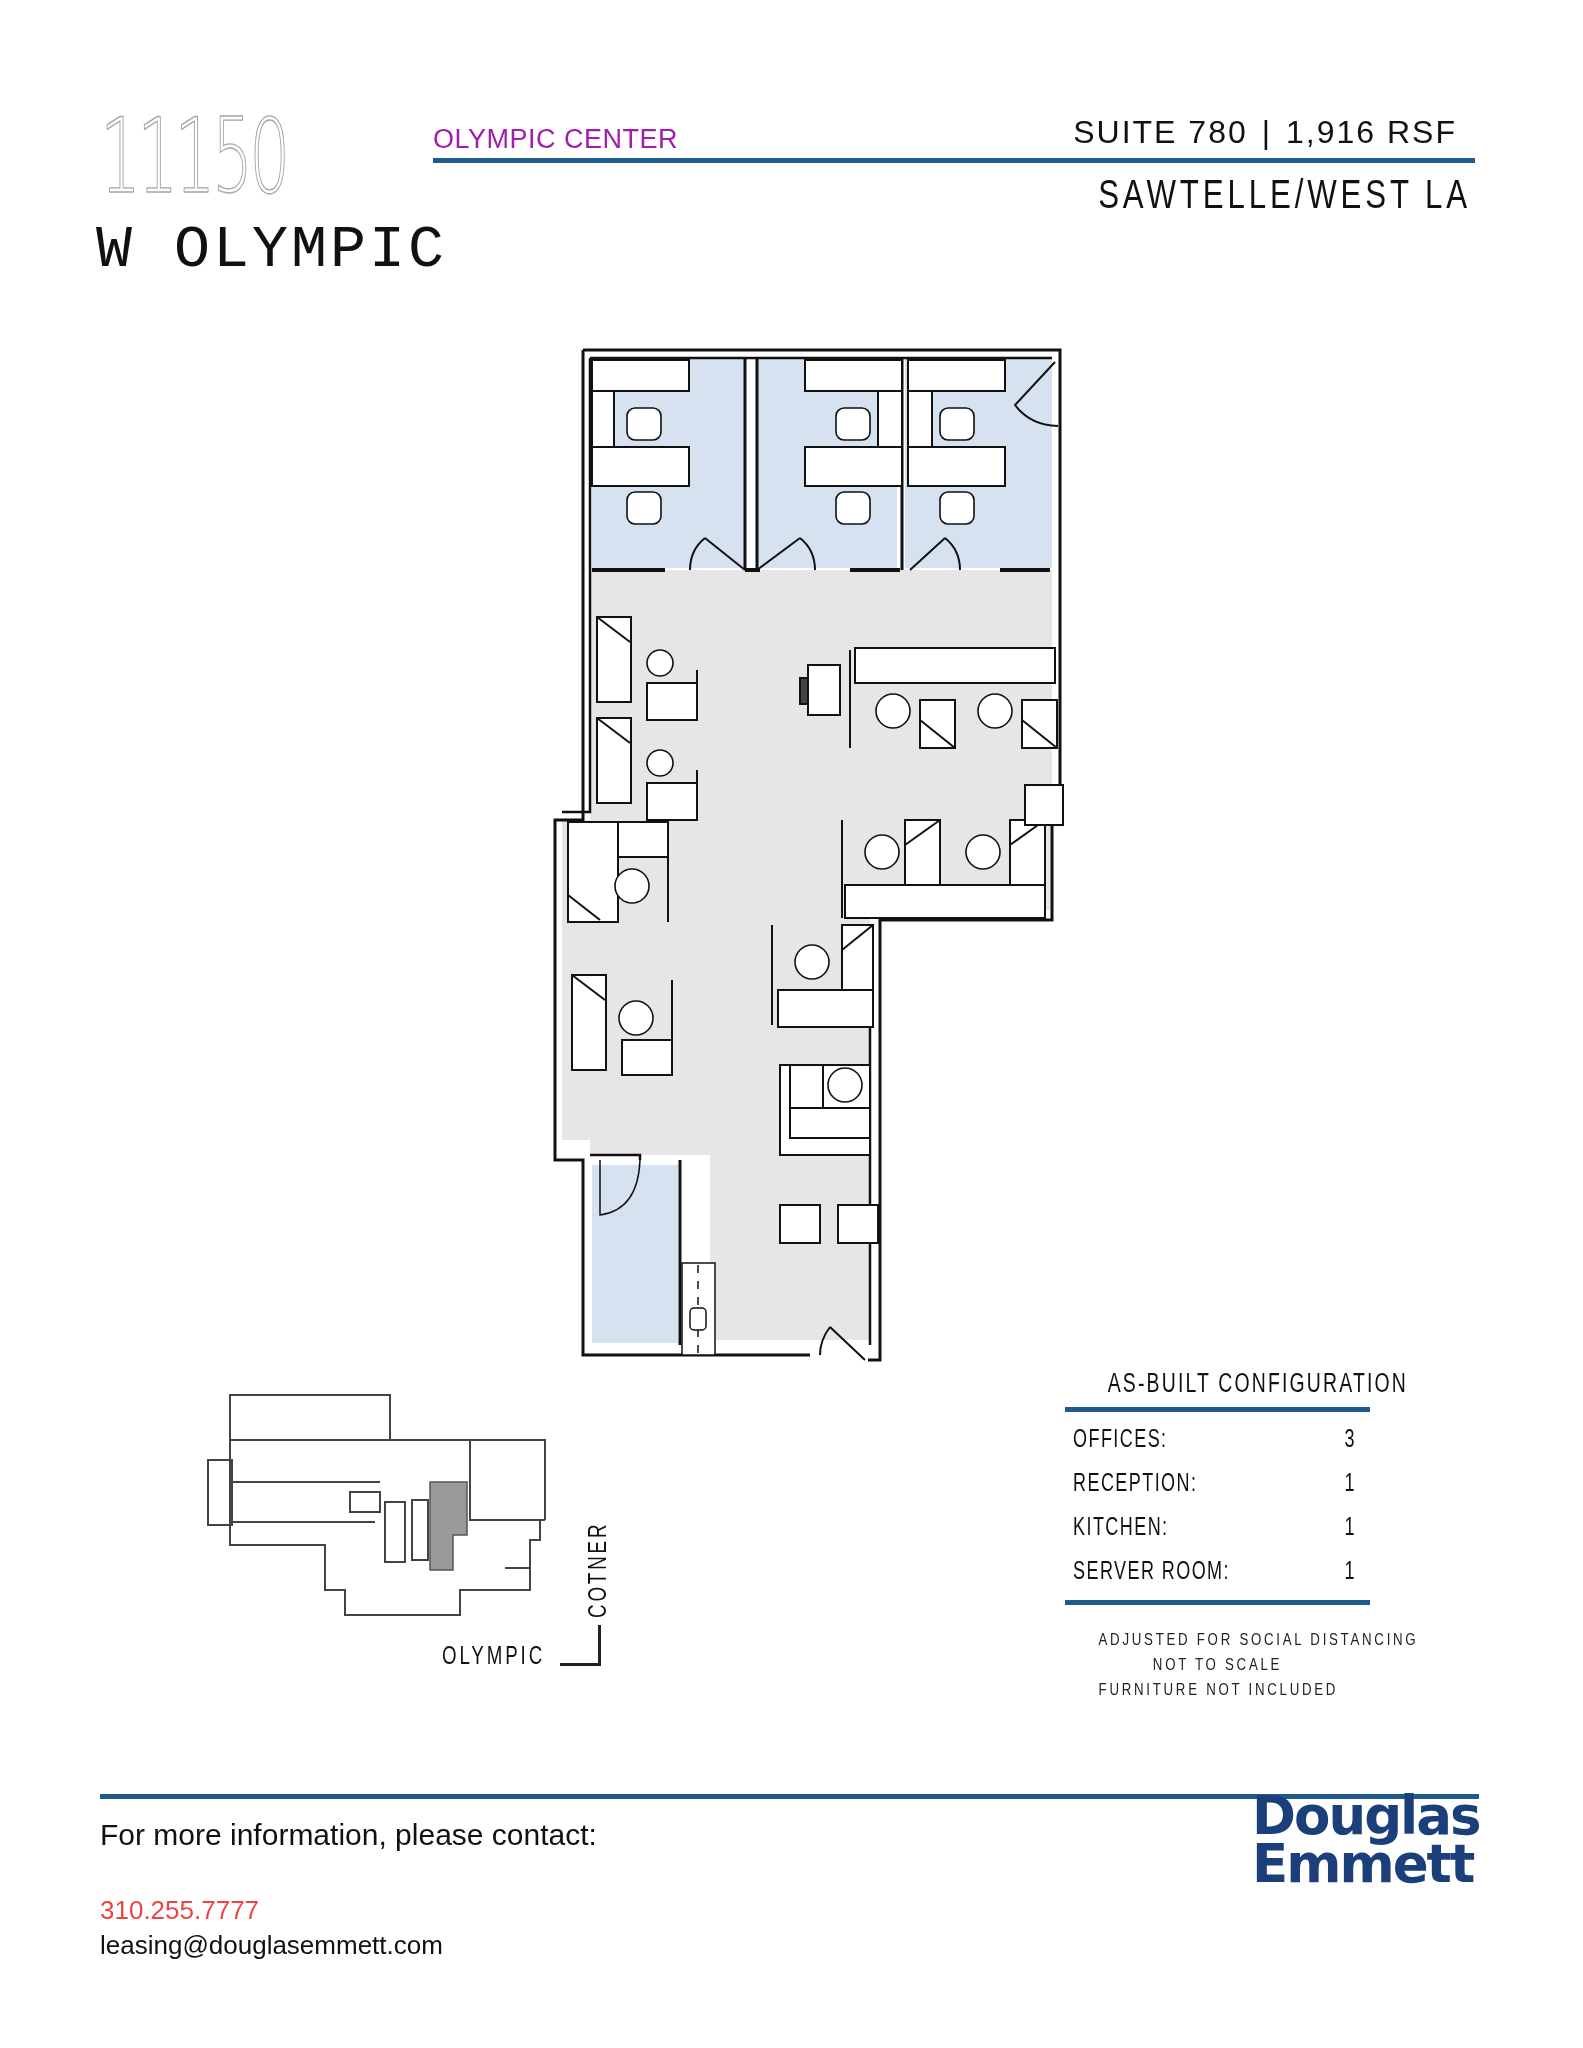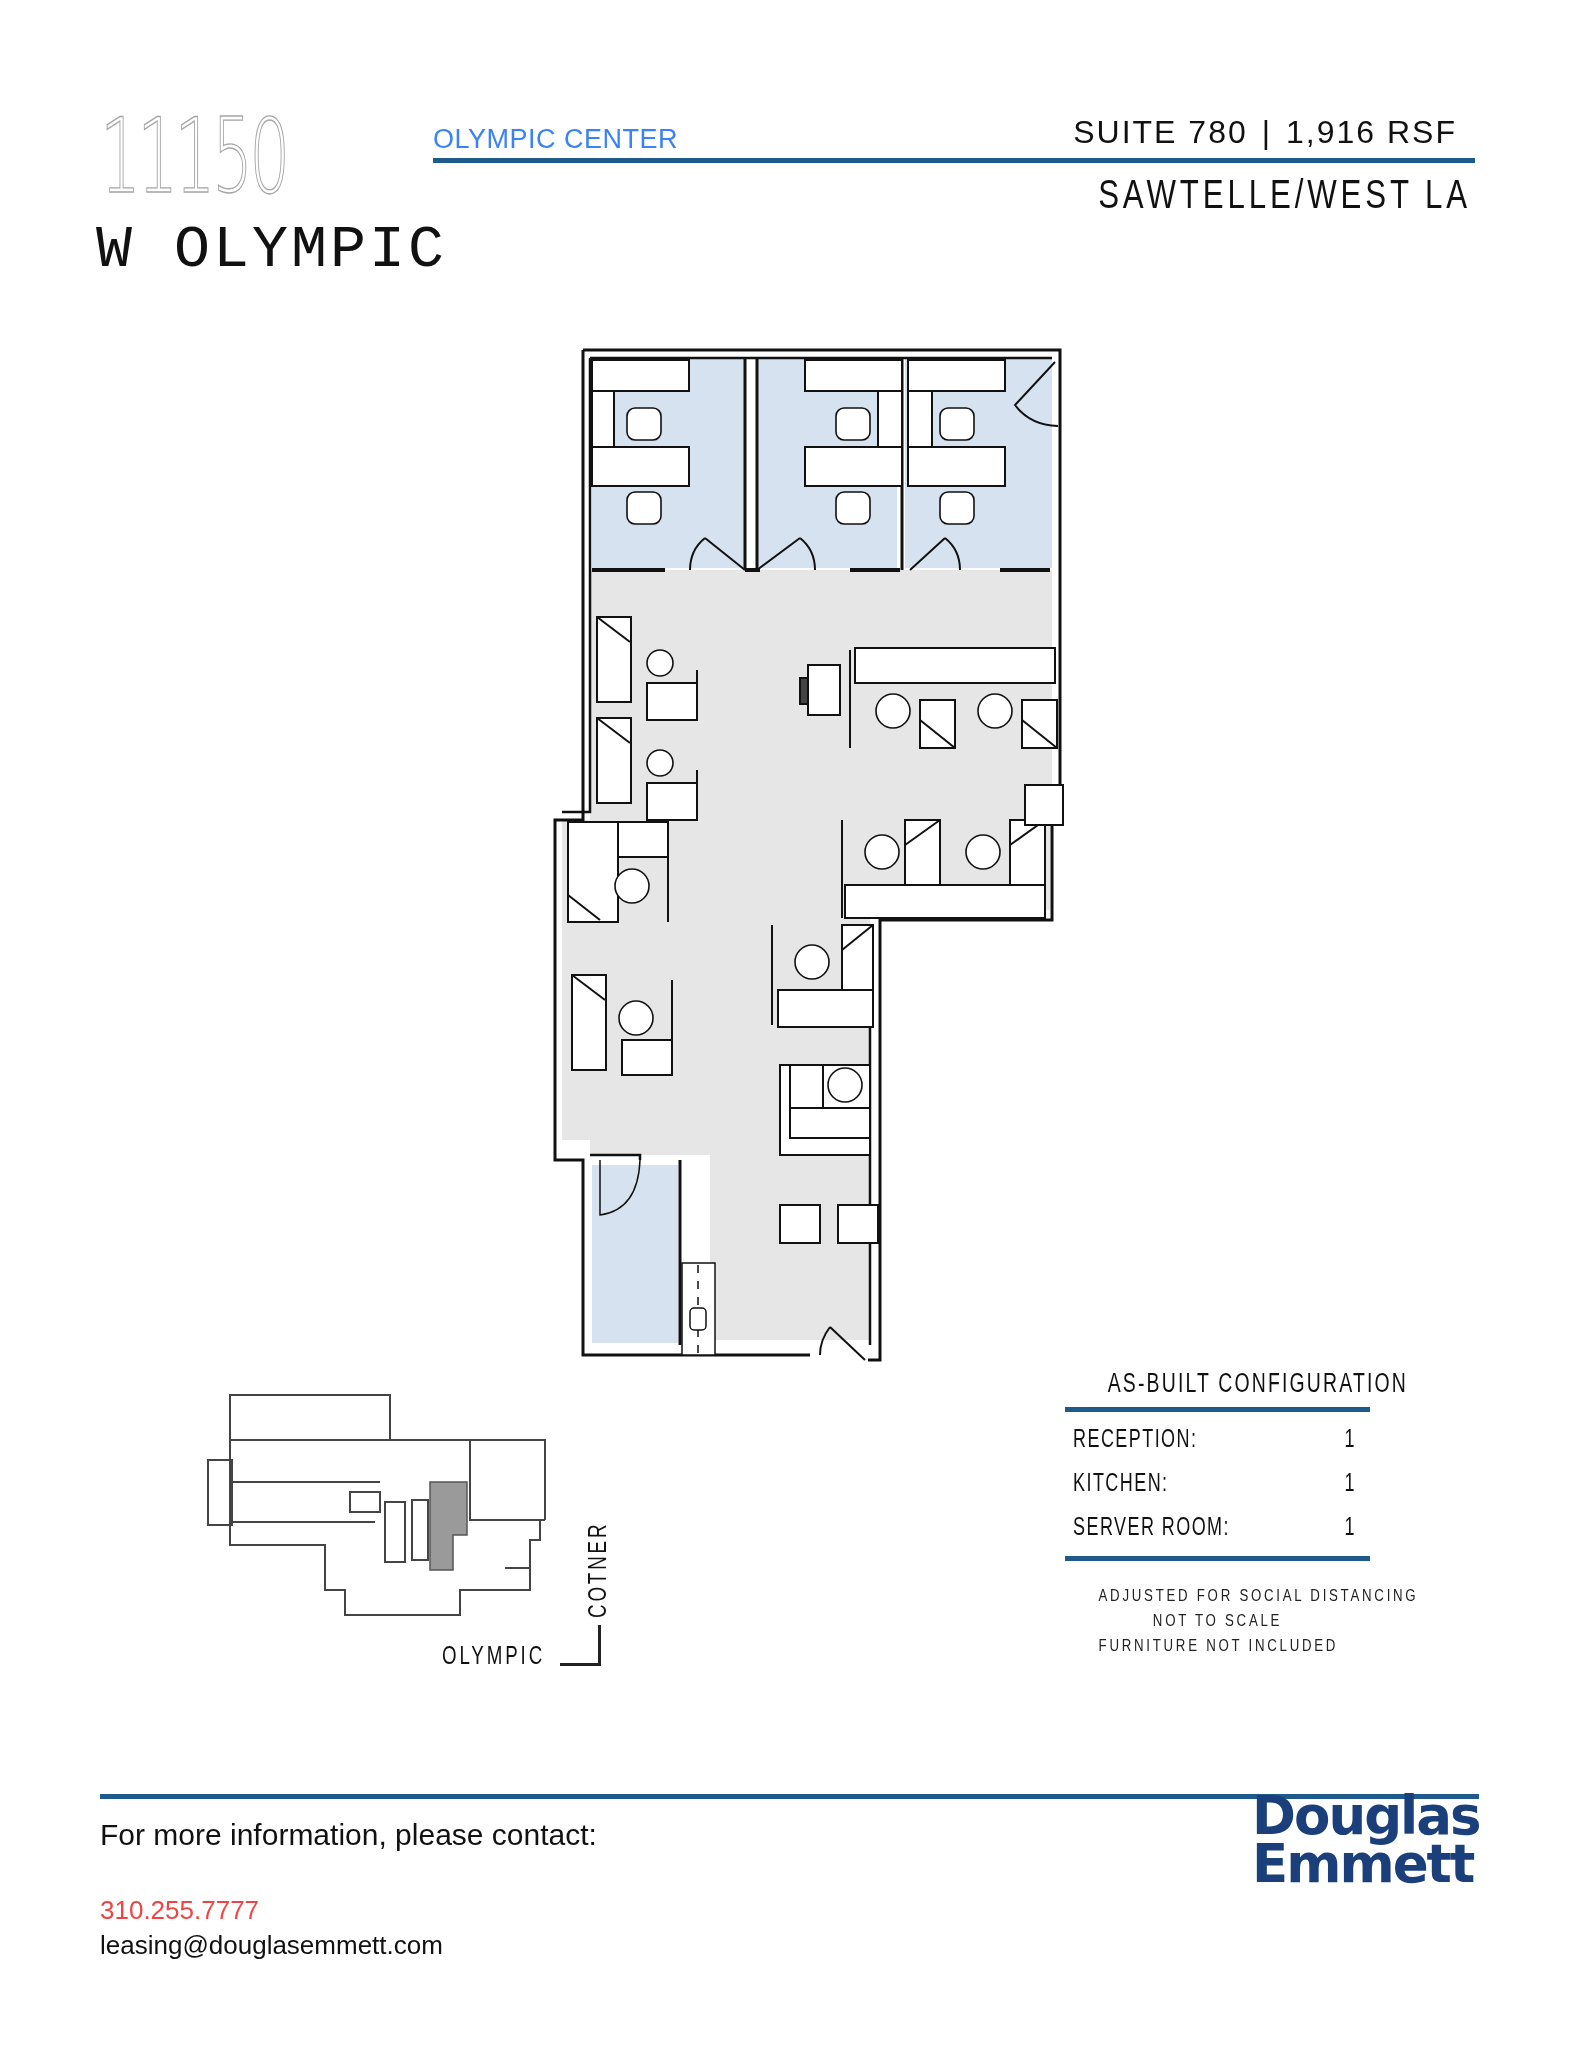--- a/index.html
+++ b/index.html
@@ -2,21 +2,21 @@
 <html><head>
 <meta charset="utf-8">
 <style>
   html, body { margin: 0; padding: 0; background: #ffffff; }
   body { width: 1583px; height: 2048px; position: relative; overflow: hidden; font-family: "Liberation Sans", sans-serif; color: #111; }
   .abs { position: absolute; }
 
   .addr-num { left: 100px; top: 104px; font-family: "DejaVu Sans", sans-serif; font-weight: 200; font-size: 104px; line-height: 1; color: #ffffff; -webkit-text-stroke: 1.4px #a6a6a6; letter-spacing: -6px; transform: scaleX(0.62); transform-origin: left top; }
   .addr-street { left: 96px; top: 220px; font-family: Liberation Mono, monospace; font-size: 60px; letter-spacing: 3px; color: #111; line-height: 1; }
 
-  .bldg-name { left: 433px; top: 124px; font-size: 27px; color: #3b82f6; letter-spacing: 0.5px; text-align: right; }
+  .bldg-name { left: 433px; top: 124px; font-size: 27px; color: #a21caf; letter-spacing: 0.5px; text-align: right; }
   .rule-top { left: 433px; top: 158px; width: 1042px; height: 5px; background: #1f5a8c; }
 
   .suite-line { right: 126px; top: 114px; font-size: 32px; letter-spacing: 2px; color: #111; }
   .suite-line .sep { padding: 0 14px; font-weight: 300; }
   .submarket { right: 112px; top: 172px; font-family: "Liberation Sans Narrow", "Liberation Sans", sans-serif; font-size: 40px; letter-spacing: 5px; color: #111; transform: scaleX(0.78); transform-origin: right top; }
 
   .plan { left: 540px; top: 345px; }
   .keyplan { left: 200px; top: 1375px; }
 
   .config { left: 1065px; top: 1368px; width: 305px; }
@@ -210,20 +210,24 @@
   <polygon points="230,107 267,107 267,160 253,160 253,195 230,195" fill="#9a9a9a" stroke="#555" stroke-width="1.5"></polygon>
 </svg>
 <div class="abs olympic-lbl">OLYMPIC</div>
 <div class="abs cotner-lbl">COTNER</div>
 <div class="abs corner-mark"></div>
 
 <div class="abs config">
   <div class="config-title">AS-BUILT CONFIGURATION</div>
   <div class="config-rule"></div>
   <div class="config-row">
+    <span class="lbl">OFFICES:</span>
+    <span class="val">3</span>
+  </div>
+  <div class="config-row">
     <span class="lbl">RECEPTION:</span>
     <span class="val">1</span>
   </div>
   <div class="config-row">
     <span class="lbl">KITCHEN:</span>
     <span class="val">1</span>
   </div>
   <div class="config-row">
     <span class="lbl">SERVER ROOM:</span>
     <span class="val">1</span>

